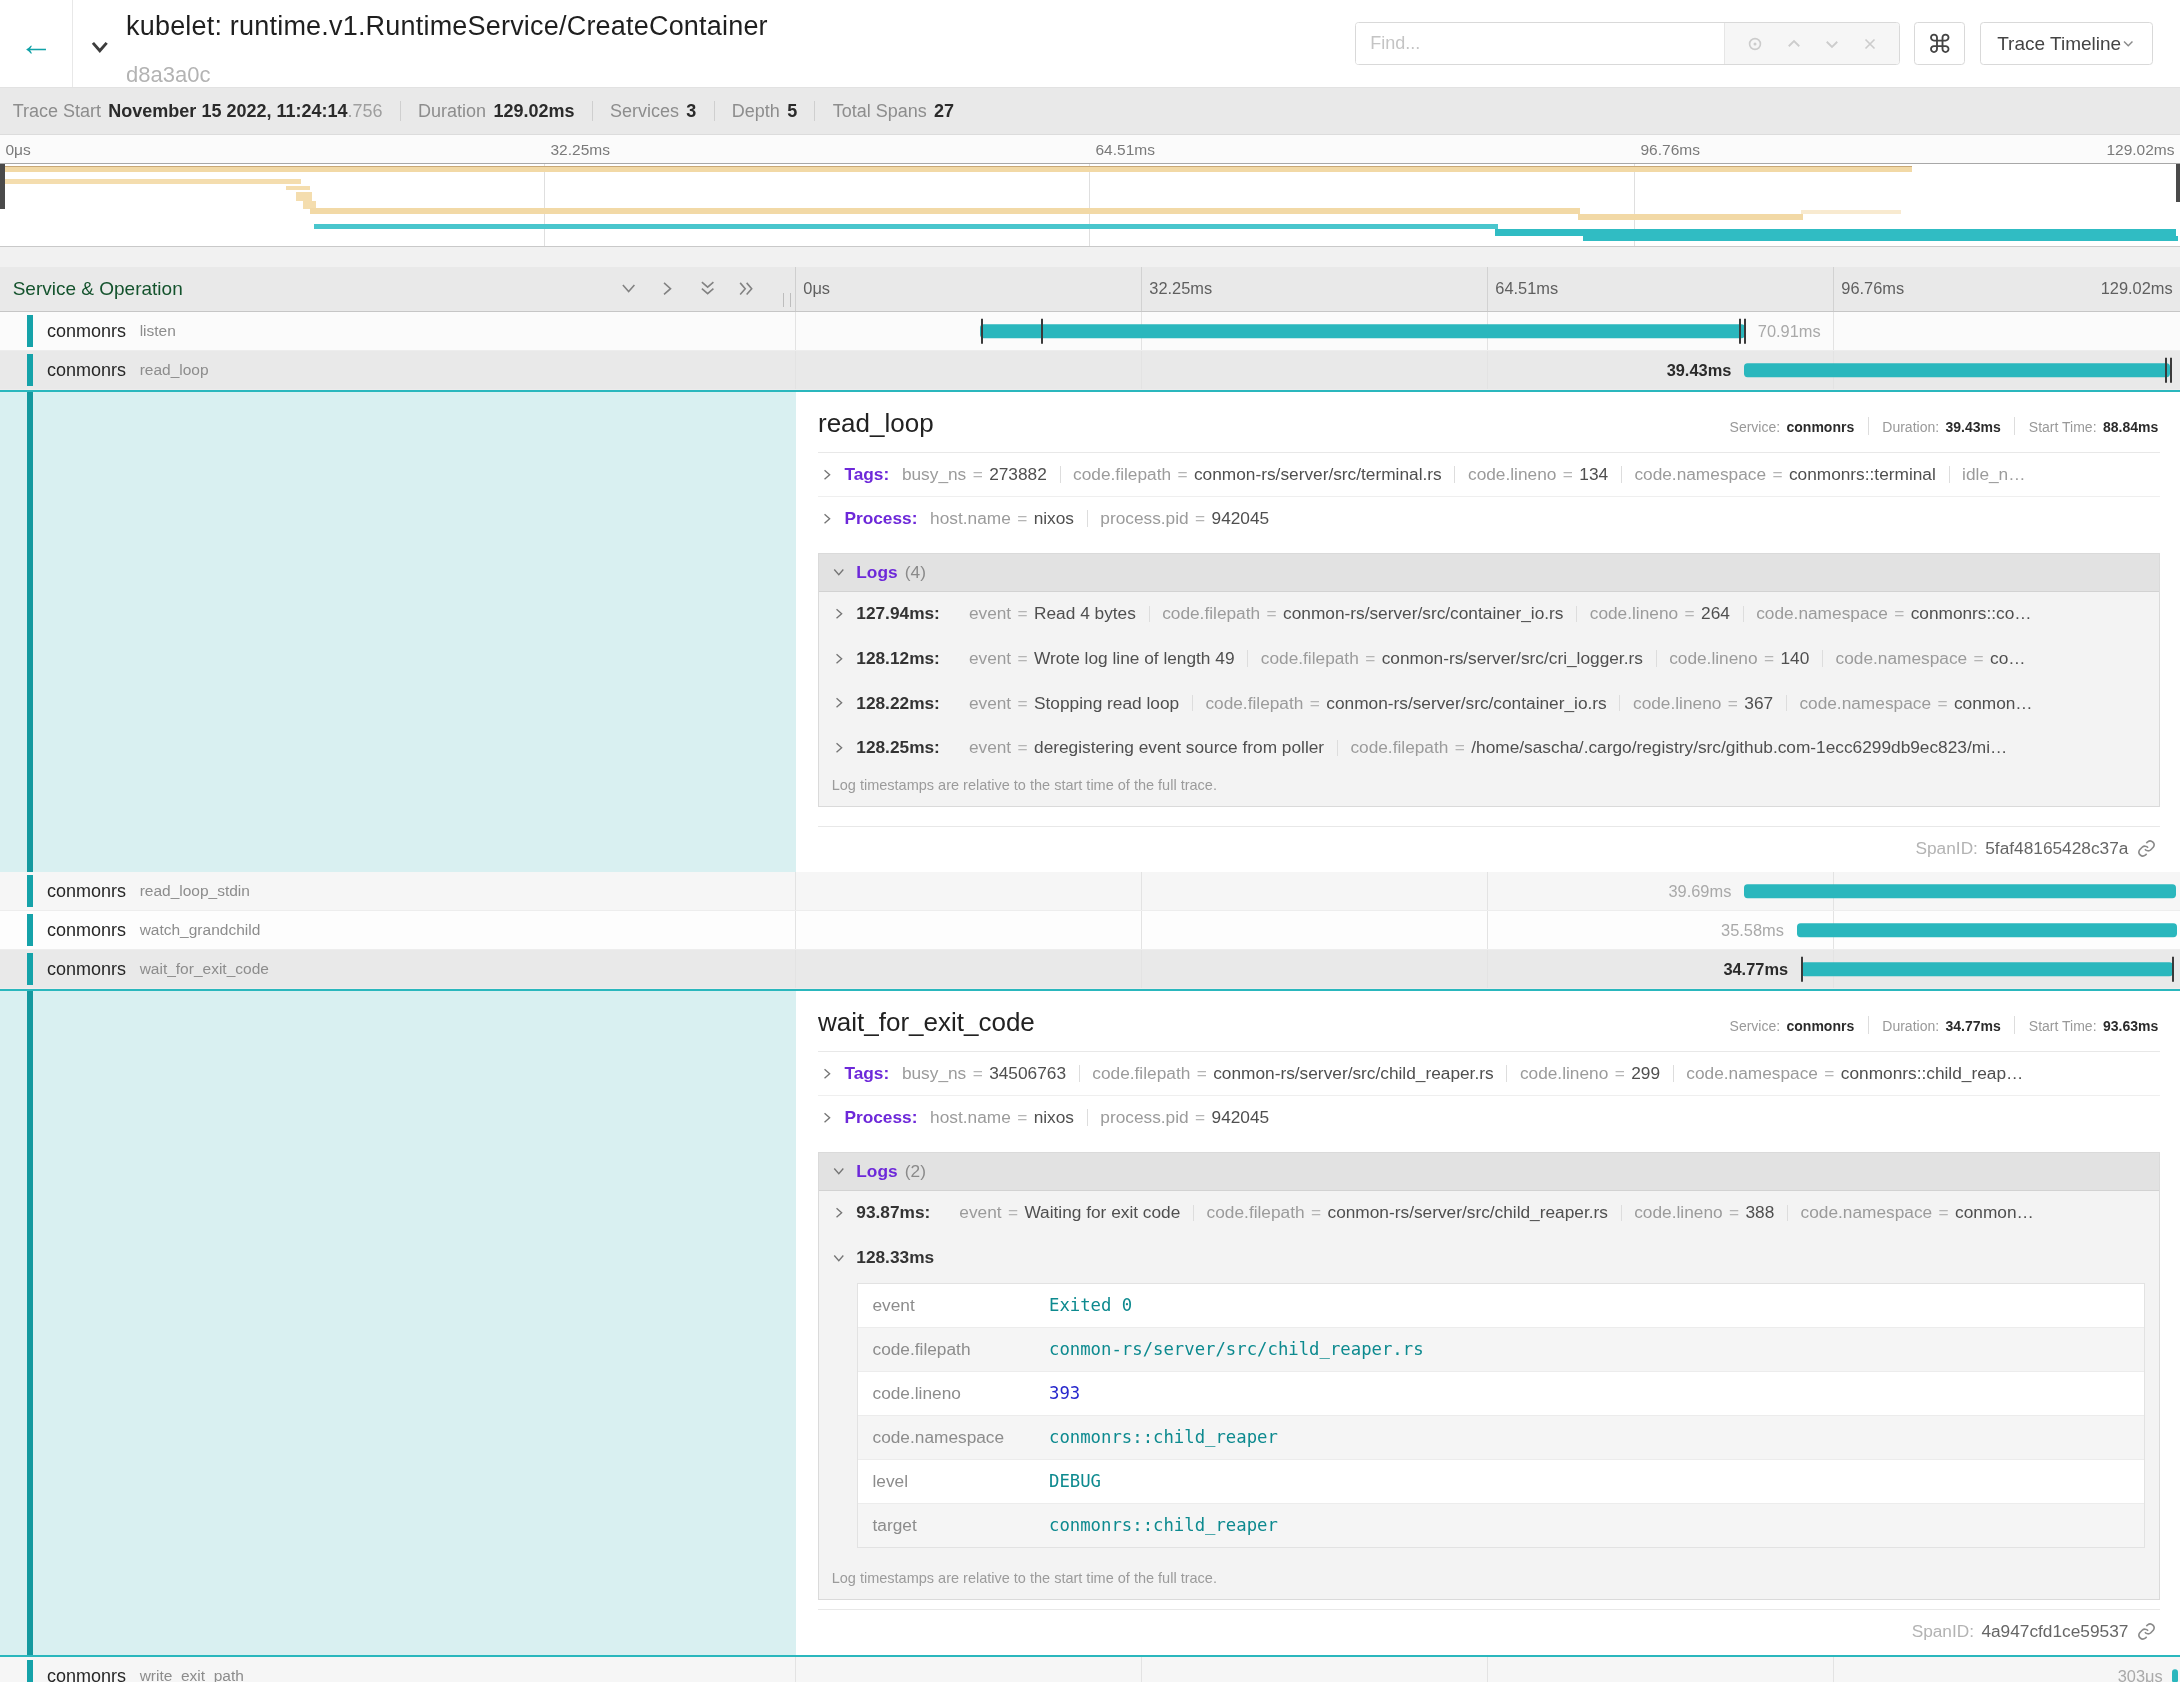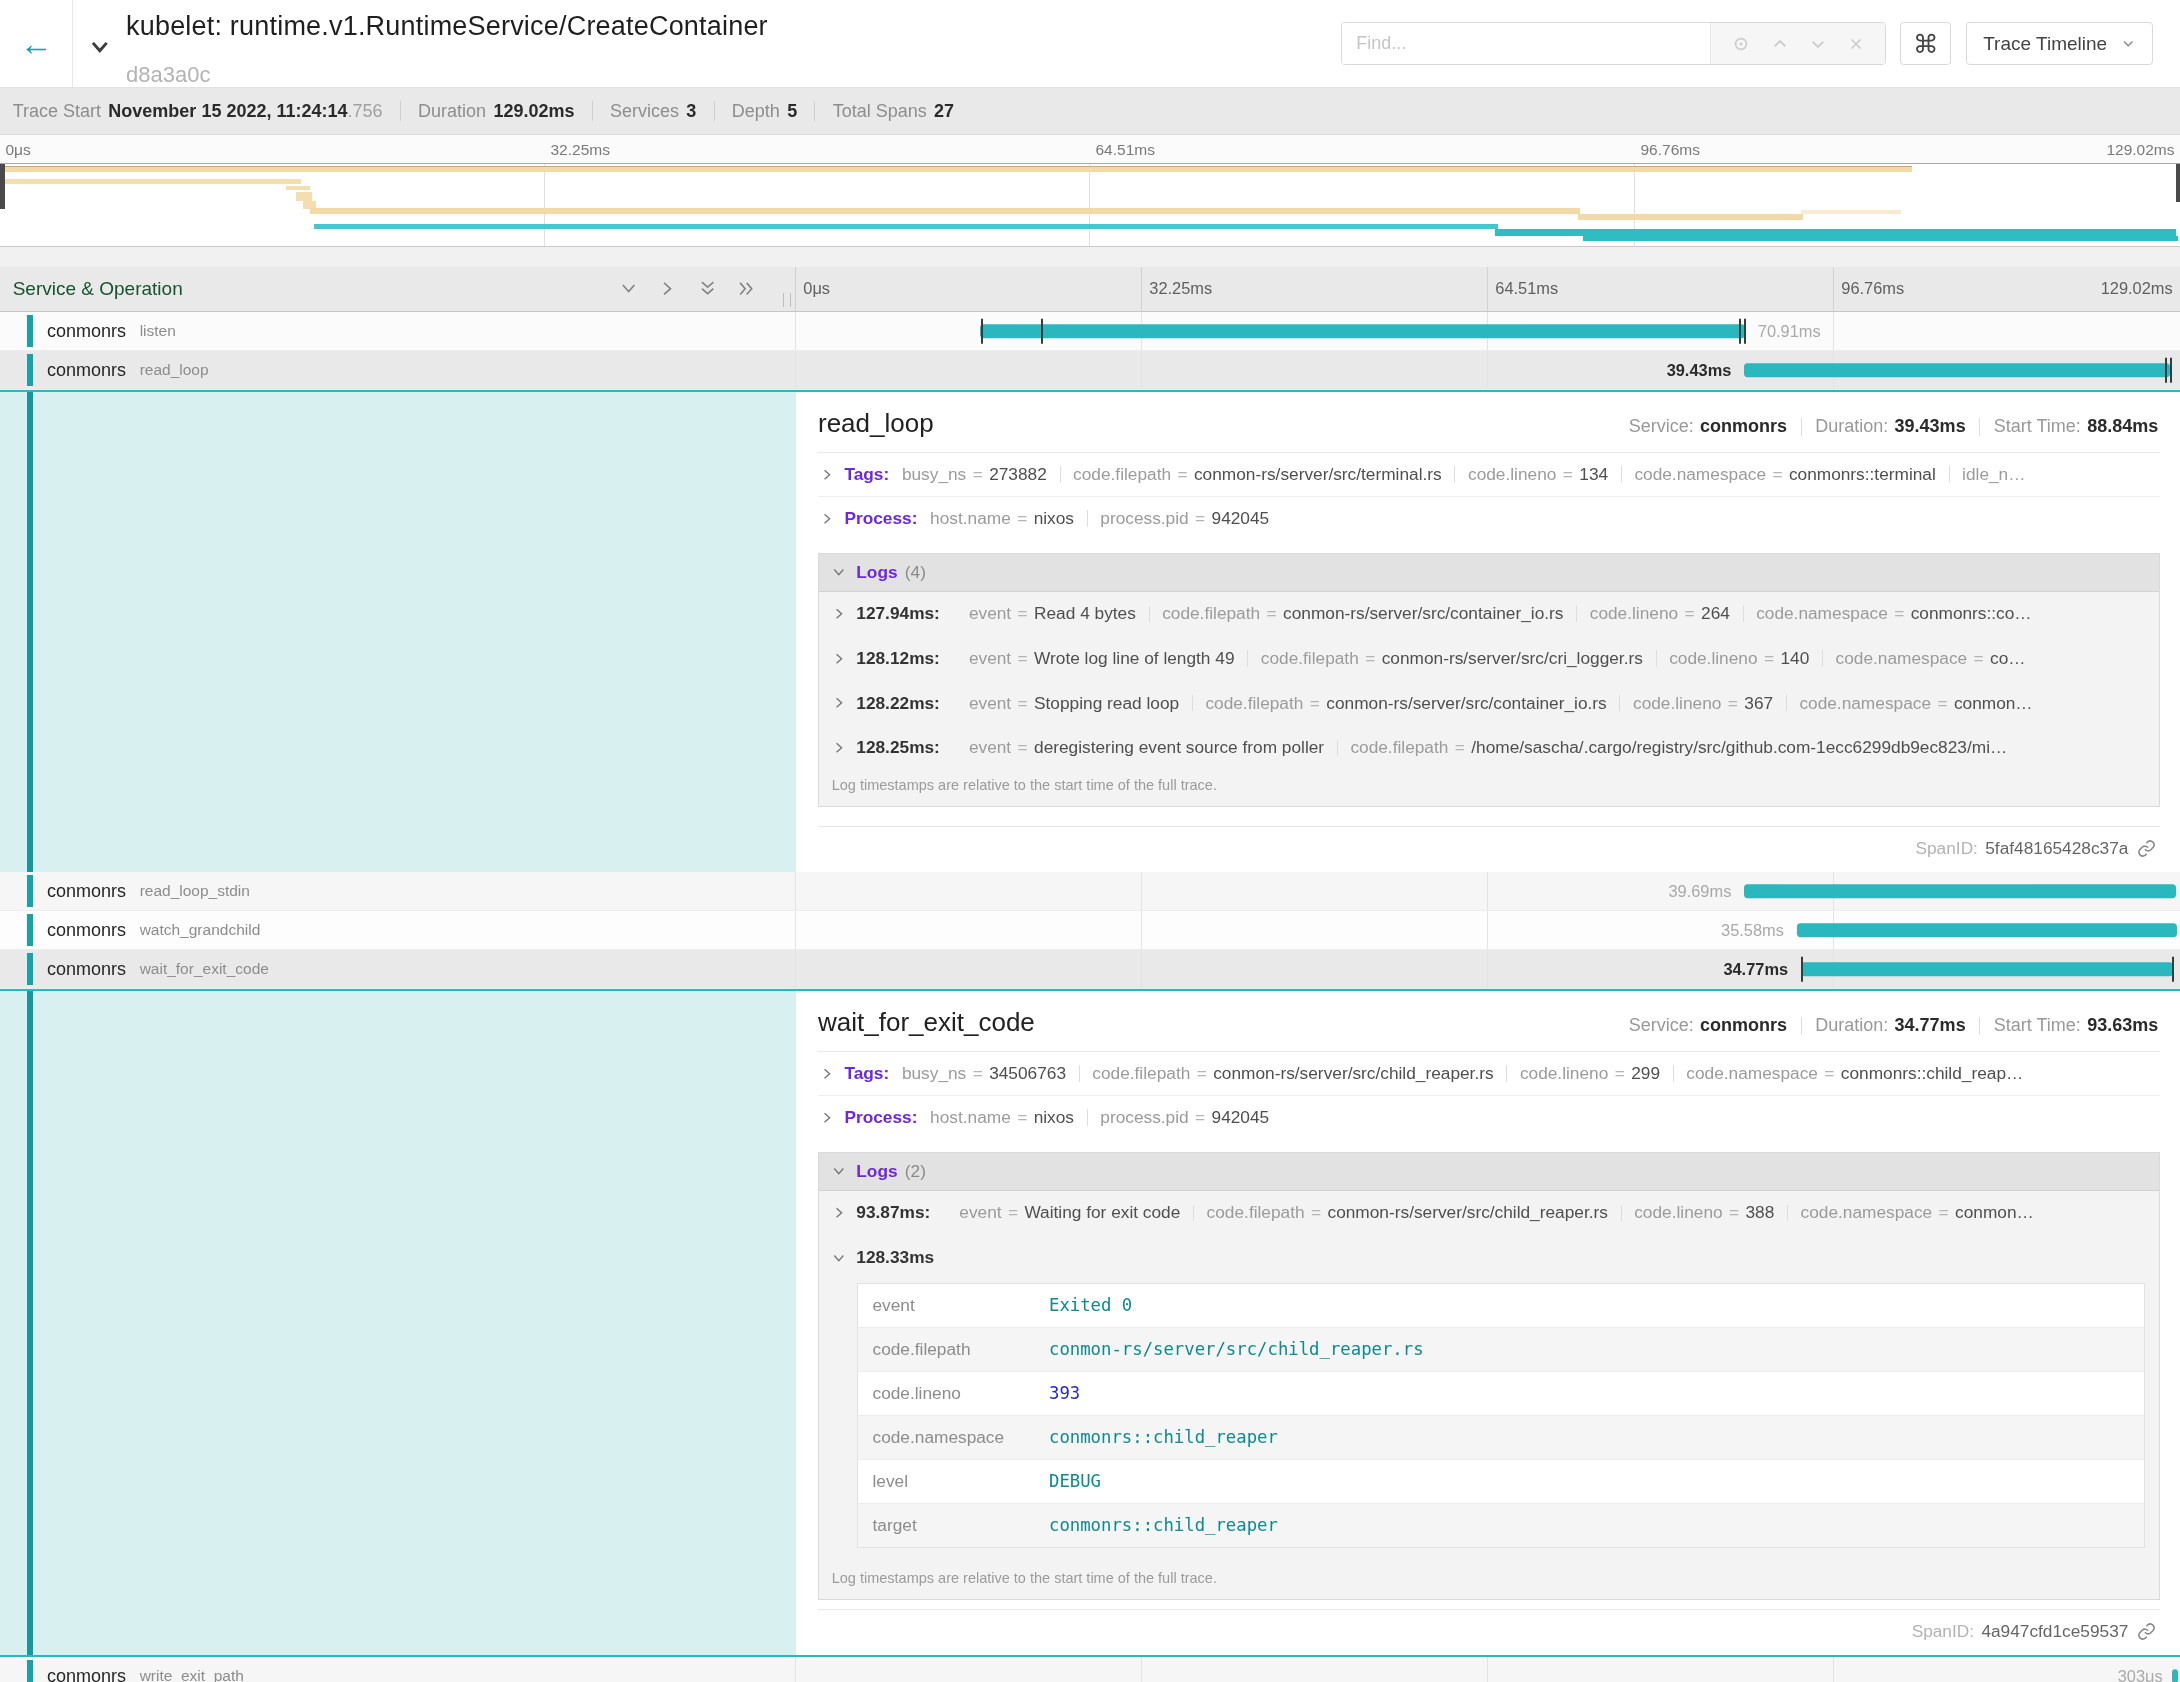--- a/index.html
+++ b/index.html
@@ -22,21 +22,21 @@
   .header-right{display:flex;align-items:center;gap:14.5px;padding-right:27px}
   .find-group{display:flex;height:43px;border:0.9px solid #d9d9d9;border-radius:3.6px;overflow:hidden;background:#fff}
   .find-input{width:368px;border:none;outline:none;padding:0 14.5px;font-size:18px;color:#555;font-family:Liberation Sans, sans-serif}
   .find-input::placeholder{color:#c4c4c4}
   .find-addon{width:175px;background:#f6f6f6;border-left:0.9px solid #e6e6e6;display:flex;align-items:center;
               justify-content:space-evenly;color:#cccccc}
   .find-addon .ficon{cursor:pointer;display:flex}
   .cmd-btn{height:43px;min-width:51px;border:0.9px solid #d9d9d9;border-radius:3.6px;display:flex;align-items:center;
            justify-content:center;font-size:25.5px;color:#444;background:#fff;cursor:pointer}
   .dropdown-btn{height:43px;padding:0 16.4px;border:0.9px solid #d9d9d9;border-radius:3.6px;display:flex;align-items:center;
-                gap:14px;font-size:19px;color:#444;background:#fff;cursor:pointer;white-space:nowrap}
+                gap:0;font-size:19px;color:#444;background:#fff;cursor:pointer;white-space:nowrap}
   .dropdown-btn .chev{color:#8a8a8a}
 
   
   .summary{height:47px;background:#e9e9e9;display:flex;align-items:center;padding:0 12.7px;font-size:18px;
            color:#8d8d8d;border-bottom:0.9px solid #dcdcdc}
   .summary b{color:#2b2b2b;font-weight:700;margin-left:7.3px}
   .sum-frac{color:#9f9f9f}
   .sum-sep{width:0.9px;height:20px;background:#cfcfcf;margin:0 17.3px}
 
   
@@ -108,21 +108,21 @@
   
   .detail{display:flex;border-top:2.7px solid var(--teal)}
   .detail-1{height:482px}
   .detail-2{height:668px;border-bottom:2.7px solid var(--teal)}
   .d-left{width:796px;background:var(--cyan-bg);position:relative}
   .d-left .stripe{top:0;bottom:0;background:#14999f}
   .d-right{flex:1;background:#fff;padding:12.7px 20px 9px 22px;display:flex;flex-direction:column;min-width:0}
   .card-head{display:flex;align-items:baseline;justify-content:space-between;padding:3.6px 1.8px 12.7px 0;
              border-bottom:0.9px solid #e8e8e8}
   .card-title{font-size:26px;color:#222;font-weight:400}
-  .card-meta{font-size:18px;color:#999;display:flex;align-items:flex-end;white-space:nowrap}
+  .card-meta{font-size:14px;color:#999;display:flex;align-items:flex-end;white-space:nowrap}
   .card-meta b{color:#2b2b2b;margin-left:6.4px}
   .meta-sep{width:0.9px;height:18px;background:#ddd;margin:0 13.6px;align-self:center}
   .acc-row{display:flex;align-items:center;padding:11px 1.8px;font-size:17.3px;white-space:nowrap;overflow:hidden;cursor:pointer}
   .acc-row.bordered{border-bottom:0.9px solid #efefef}
   .acc-chev{color:#757575;margin-right:11px;display:flex;flex:none}
   .acc-label{font-weight:700;color:#6d28d9;margin-right:12.7px}
   .kv{white-space:nowrap}
   .kv .k{color:#9b9b9b}
   .kv .eq::before{content:"=";color:#b5b5b5;padding:0 6.4px}
   .kv .v{color:#4f4f4f}

